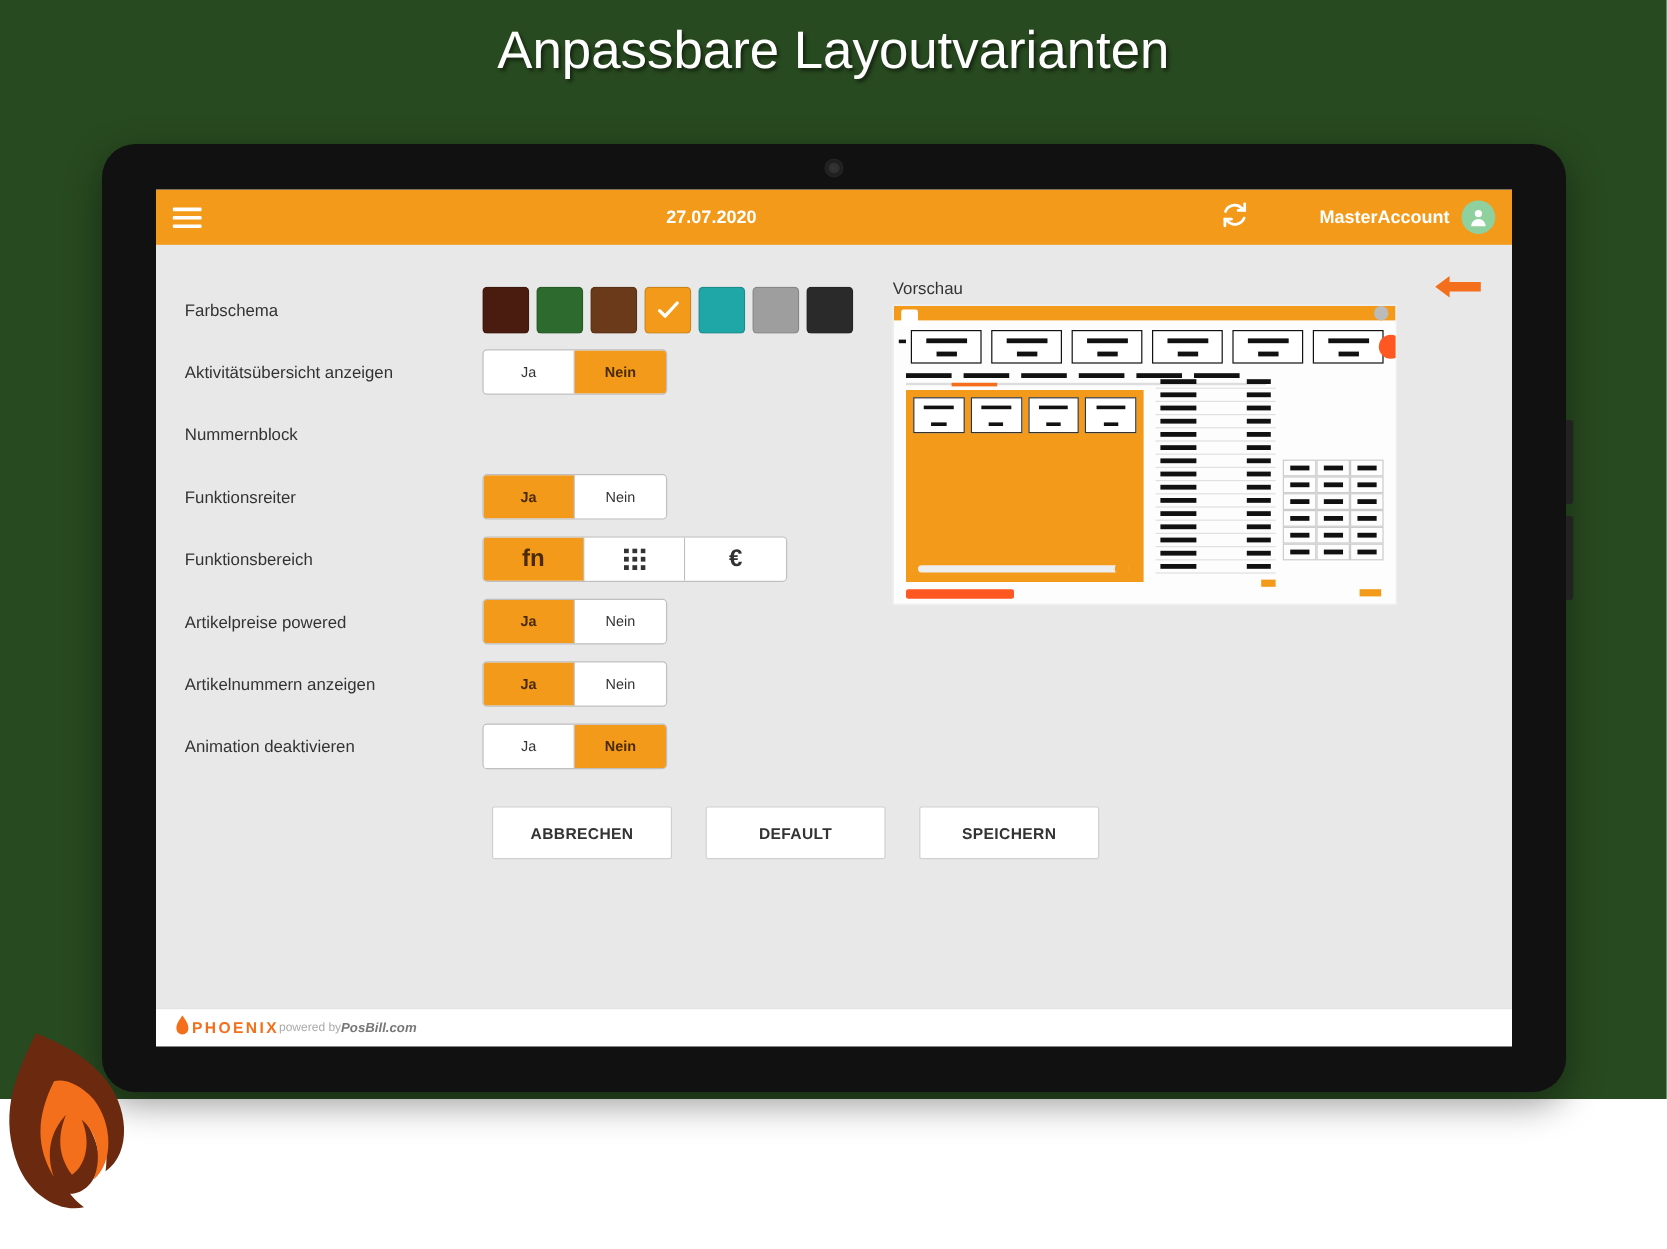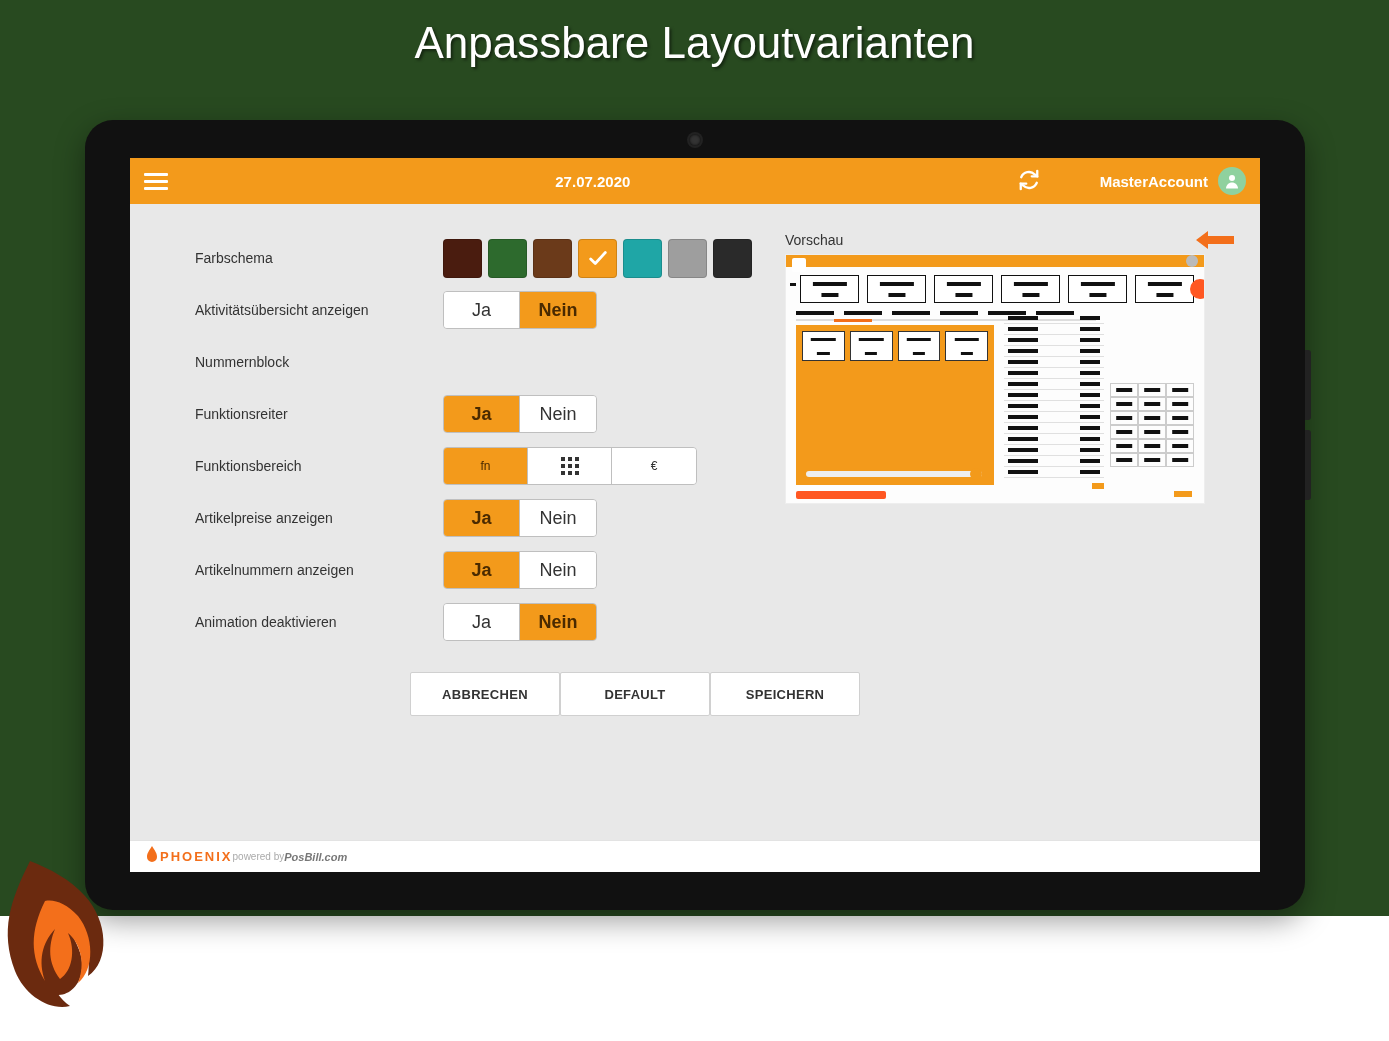--- a/index.html
+++ b/index.html
@@ -40,39 +40,39 @@
   .hamburger span { height: 3px; background: #fff; border-radius: 1px; }
   .topbar .date { flex: 1; text-align: center; }
   .sync-icon { margin-right: 40px; cursor: pointer; }
   .account { display: flex; align-items: center; gap: 10px; }
   .avatar-circle {
     width: 28px; height: 28px; border-radius: 50%; background: #8fd19e;
     display: flex; align-items: center; justify-content: center;
   }
   
   .content { padding: 28px 24px 0 24px; display: flex; gap: 20px; }
-  .settings { width: 570px; margin-left: 41px; }
+  .settings { width: 570px; }
   .row { display: flex; align-items: center; height: 52px; }
   .row .label { width: 248px; font-size: 14px; color: #333; }
   .swatches { display: flex; gap: 6px; }
   .swatch {
     width: 39px; height: 39px; border-radius: 4px; border: 1px solid rgba(0,0,0,0.15);
     display: flex; align-items: center; justify-content: center; cursor: pointer;
   }
   .swatch svg { stroke: #fff; }
   .seg { display: flex; border: 1px solid #bfbfbf; border-radius: 4px; overflow: hidden; }
   .seg .opt {
     min-width: 76px; height: 36px; display: flex; align-items: center; justify-content: center;
-    font-size: 18px; background: #fff; color: #333; cursor: pointer;
+    font-size: 12px; background: #fff; color: #333; cursor: pointer;
     border-right: 1px solid #bfbfbf;
   }
   .seg .opt:last-child { border-right: none; }
   .seg .opt.active { background: #f39a1b; color: #4a2a00; font-weight: 600; }
-  .seg.icons .opt { min-width: 84px; font-size: 12px; font-weight: 400; }
-  .actions { display: flex; margin-top: 24px; margin-left: 280px; }
+  .seg.icons .opt { min-width: 84px; font-size: 20px; font-weight: 700; }
+  .actions { display: flex; gap: 28px; margin-top: 24px; margin-left: 280px; }
   .action-btn {
     width: 150px; height: 44px; border: 1px solid #d0d0d0; background: #fff; border-radius: 2px;
     font-size: 13px; font-weight: 600; letter-spacing: 0.3px; cursor: pointer; color: #333;
   }
   
   .preview { flex: 1; position: relative; }
   .preview-title { font-size: 14px; color: #333; margin-bottom: 6px; }
   .back-arrow {
     position: absolute; right: 0; top: -8px; color: #f36f1b; font-size: 30px; cursor: pointer;
   }
@@ -222,21 +222,21 @@
                     <rect x="0" y="14" width="4" height="4"></rect>
                     <rect x="7" y="14" width="4" height="4"></rect>
                     <rect x="14" y="14" width="4" height="4"></rect>
                   </svg>
                 </div>
                 <div class="opt">€</div>
               </div>
           </div>
 
           <div class="row">
-            <div class="label">Artikelpreise anzeigen</div>
+            <div class="label">Artikelpreise powered</div>
             <div class="seg" id="seg-prices">
                 <div class="opt active">Ja</div>
                 <div class="opt">Nein</div>
               </div>
           </div>
 
           <div class="row">
             <div class="label">Artikelnummern anzeigen</div>
             <div class="seg" id="seg-numbers">
                 <div class="opt active">Ja</div>

